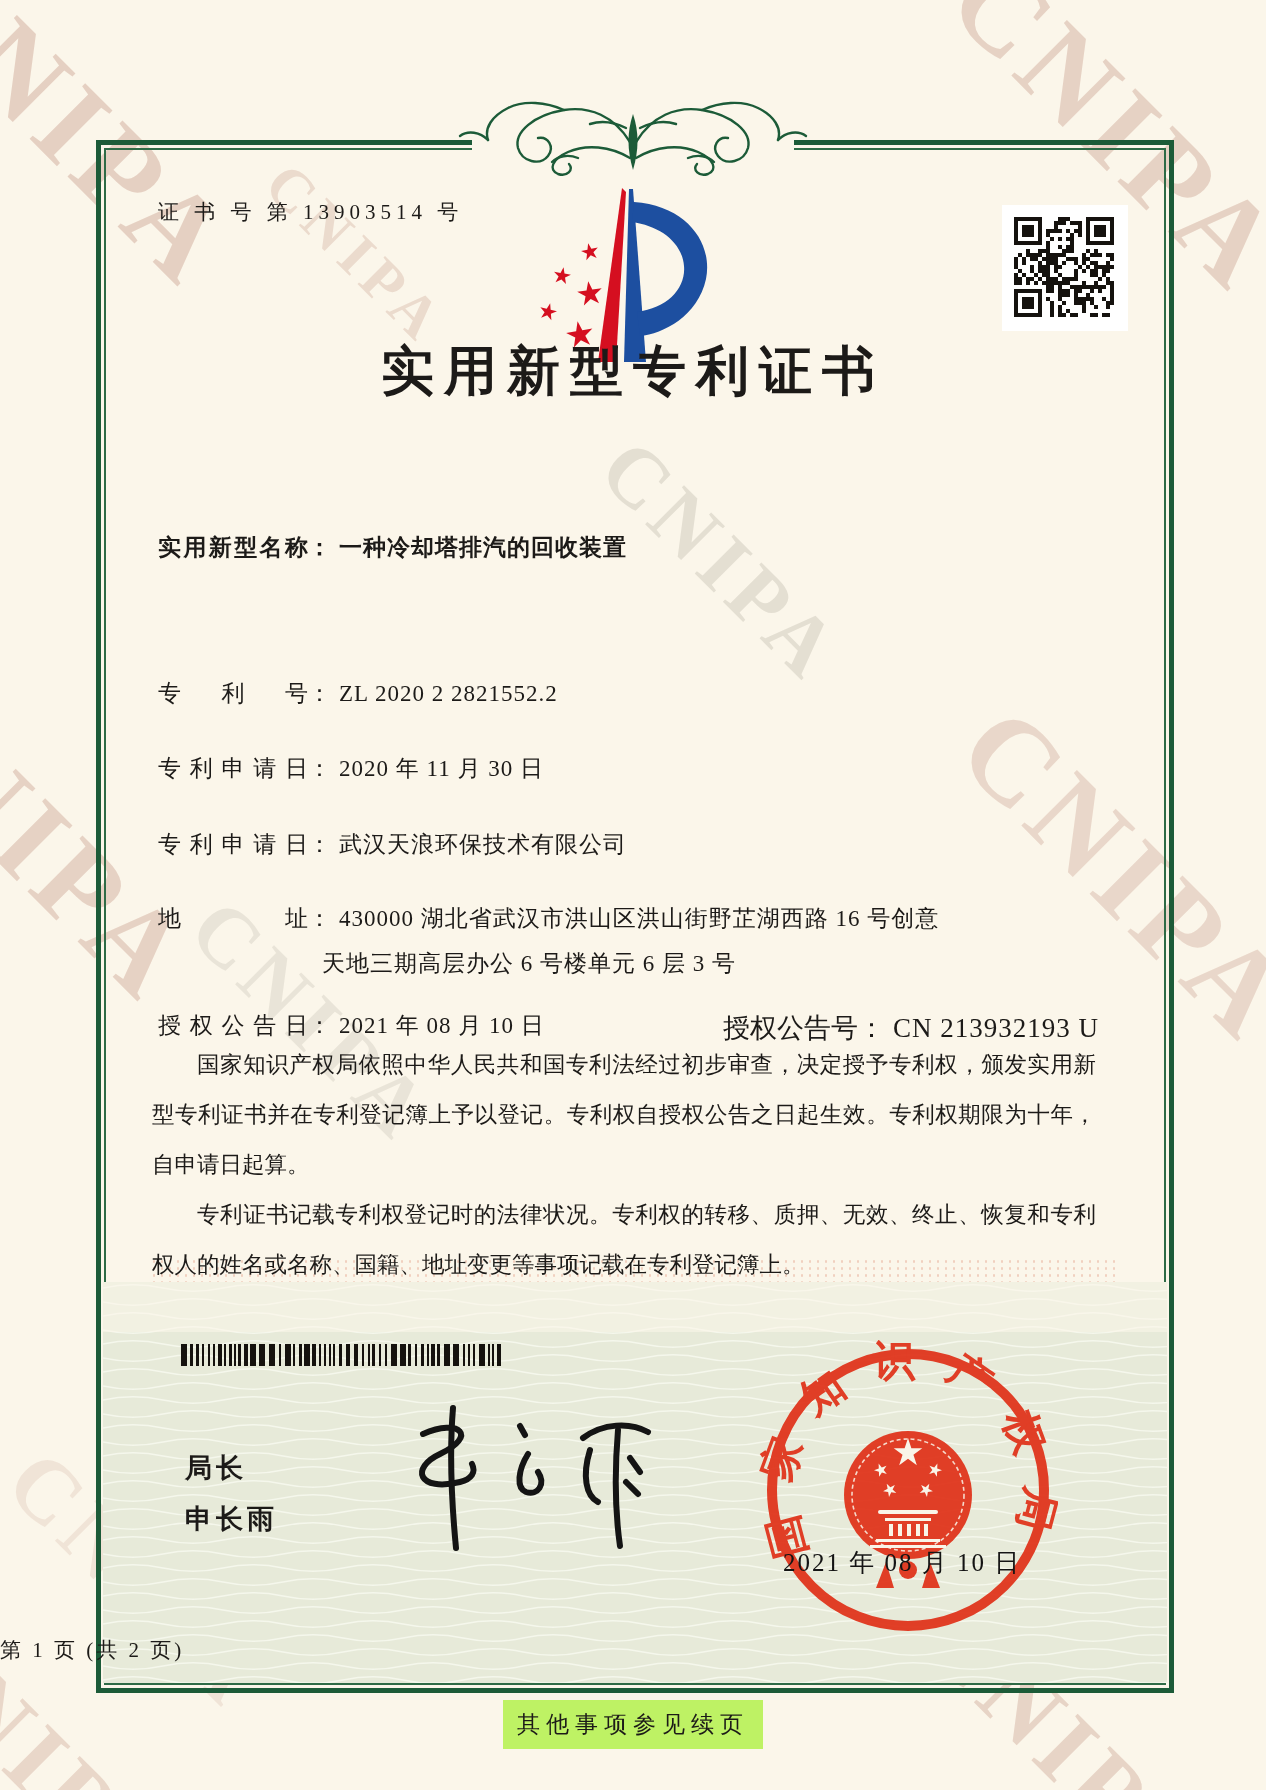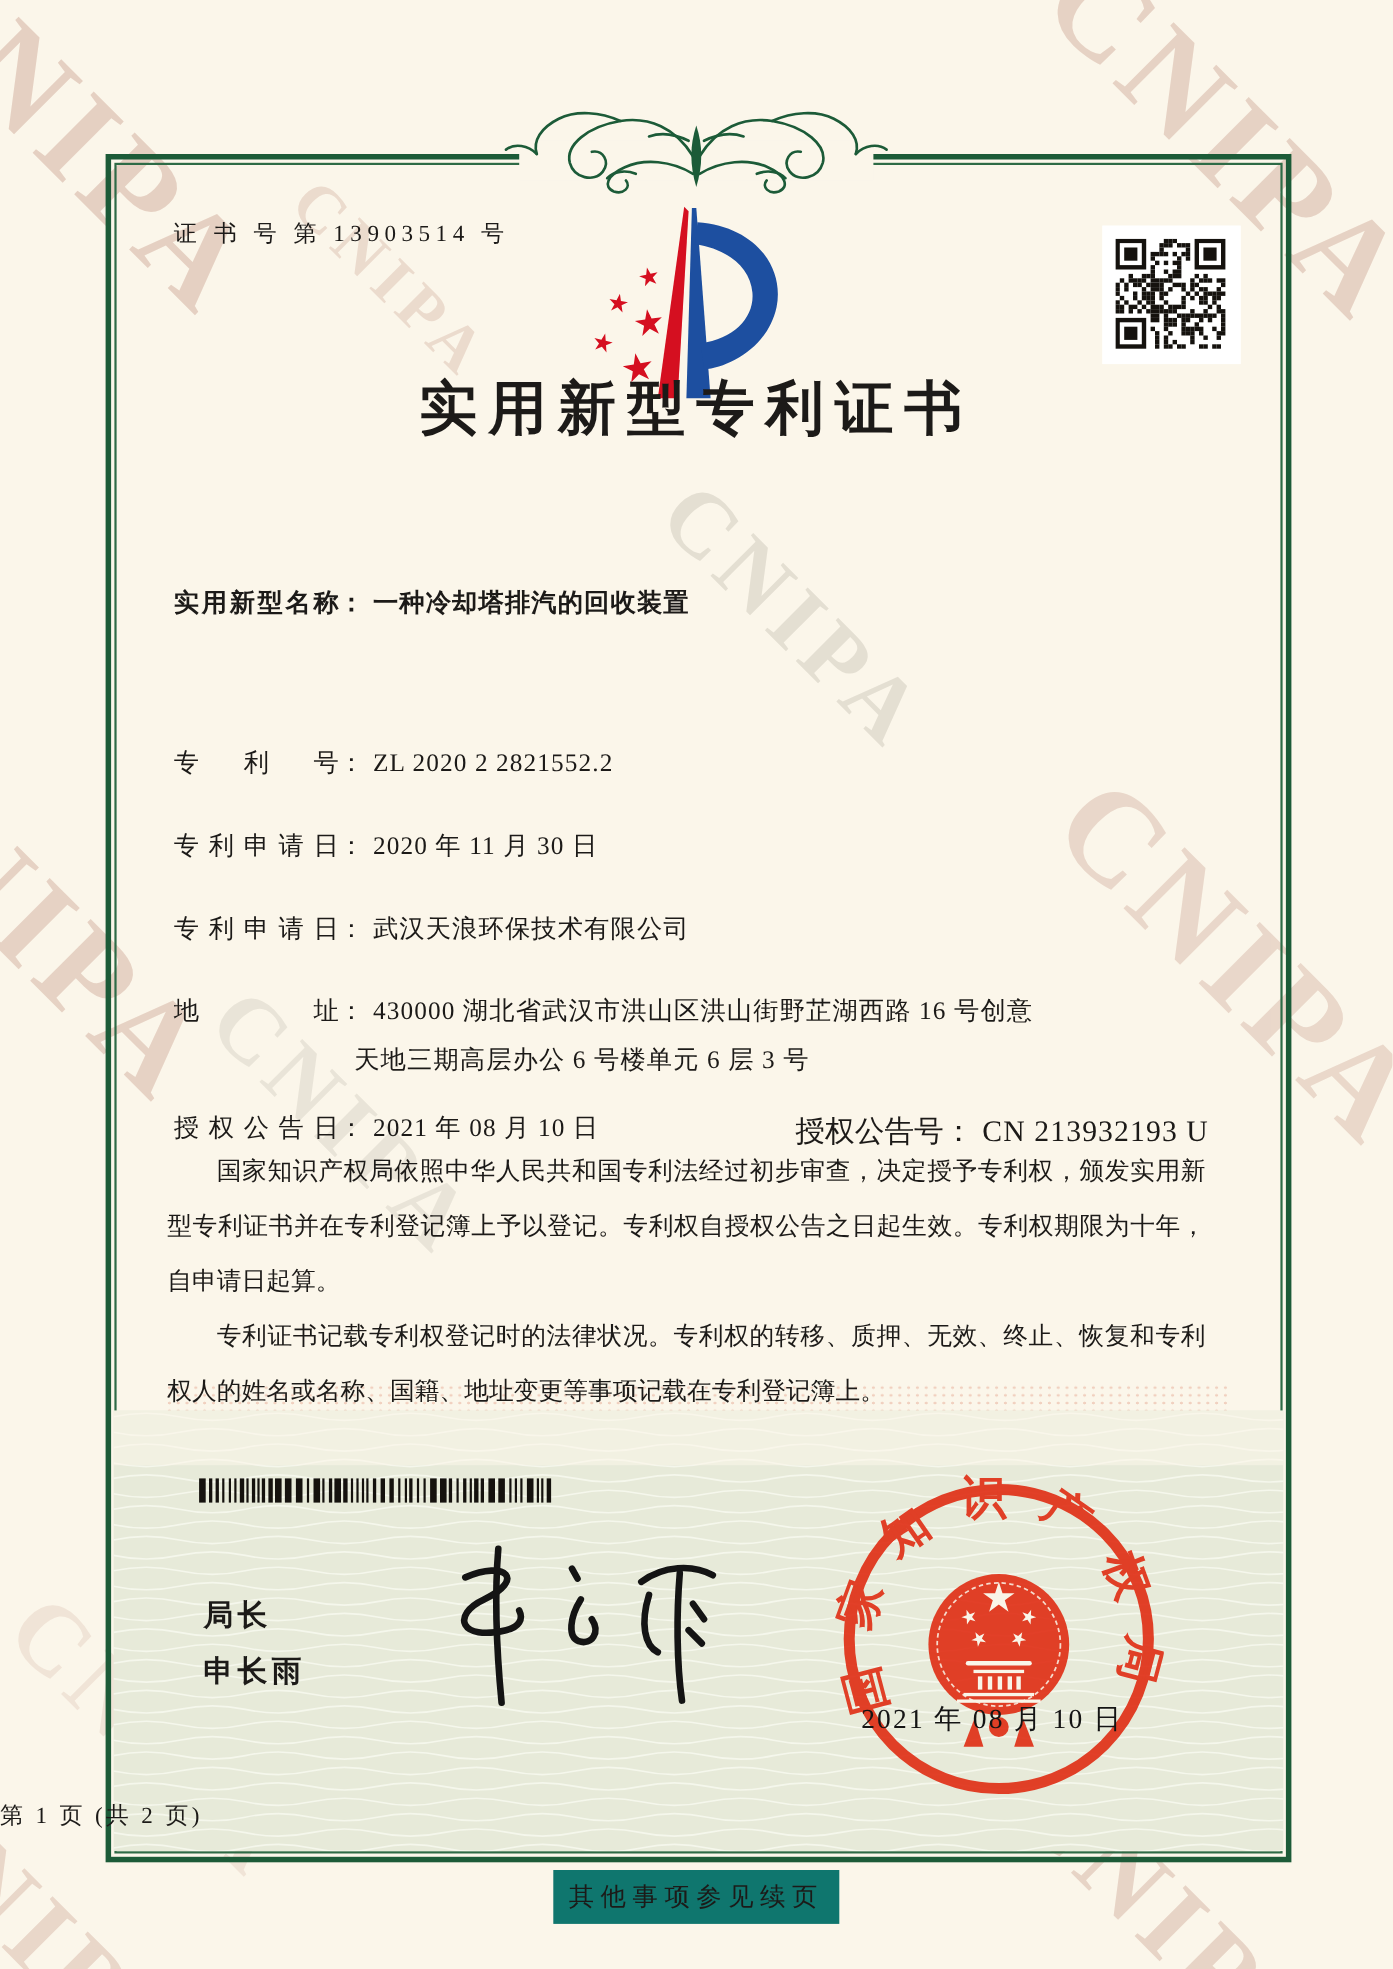--- a/index.html
+++ b/index.html
@@ -43,21 +43,21 @@
     font-family:"Liberation Sans","DejaVu Sans",sans-serif;letter-spacing:4px;}
   .officer-name{position:absolute;left:185px;top:1501px;z-index:5;font-size:27px;font-weight:bold;
     font-family:"Liberation Sans","DejaVu Sans",sans-serif;letter-spacing:4px;}
   .signature{position:absolute;left:368px;top:1396px;z-index:5;}
   .seal{position:absolute;left:758px;top:1340px;z-index:5;}
   .seal-date{position:absolute;left:772px;top:1546px;width:260px;z-index:6;text-align:center;
              font-size:25px;color:#141414;letter-spacing:2px;white-space:nowrap;}
   .page-num{position:absolute;left:0;top:1636px;width:100%;text-align:left;z-index:5;
             font-size:21px;letter-spacing:3px;}
   .note-box{position:absolute;left:50%;top:1700px;transform:translateX(-50%);z-index:5;
-            background:#0f766e;padding:9px 14px;font-size:23px;letter-spacing:6px;white-space:nowrap;}
+            background:#bef264;padding:9px 14px;font-size:23px;letter-spacing:6px;white-space:nowrap;}
 </style>
 </head>
 <body>
 
 <div class="page">
 
   <div class="wm-layer">
       <span class="wm" style="left: -30px; top: -75px; font-size: 120px; color: rgb(201, 158, 141); opacity: 0.42; transform: rotate(45deg);">CNIPA</span>
       <span class="wm" style="left: 300px; top: 150px; font-size: 60px; color: rgb(201, 158, 141); opacity: 0.3; transform: rotate(45deg);">CNIPA</span>
       <span class="wm" style="left: 1020px; top: -70px; font-size: 120px; color: rgb(201, 158, 141); opacity: 0.4; transform: rotate(45deg);">CNIPA</span>

